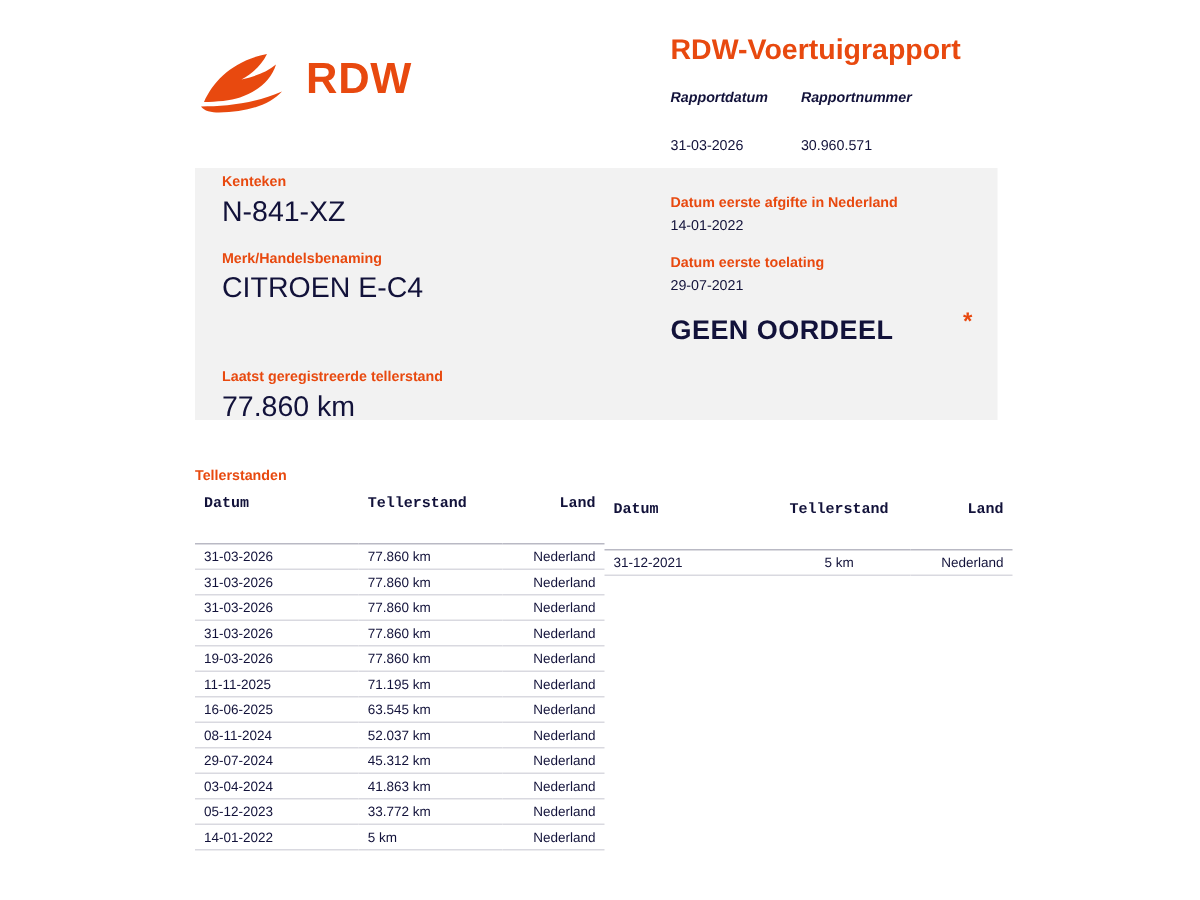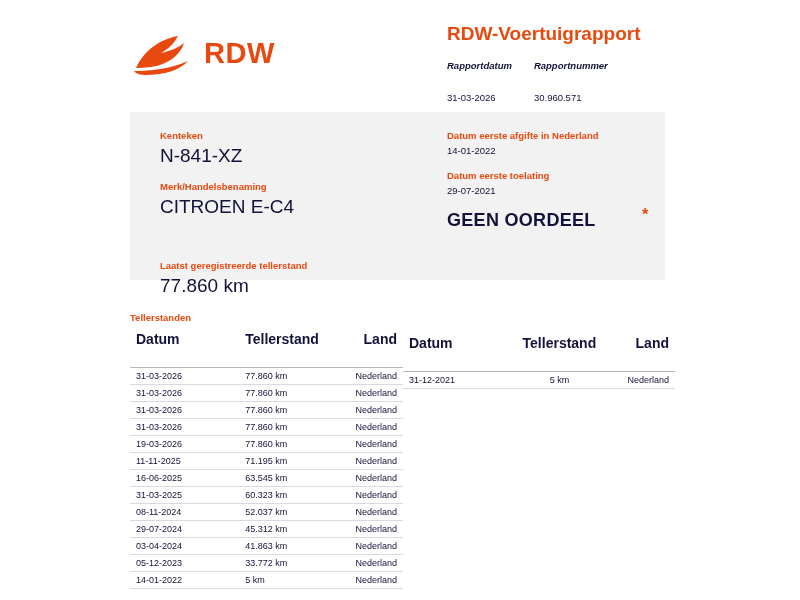--- a/index.html
+++ b/index.html
@@ -75,21 +75,21 @@
 
   
   .panel {
     position: absolute;
     left: 130px;
     top: 112px;
     width: 535px;
     height: 168px;
     background: #f2f2f2;
   }
-  .panel-left { position: absolute; left: 18px; top: 18px; width: 280px; margin-left: 12px; }
+  .panel-left { position: absolute; left: 18px; top: 4px; width: 280px; }
   .panel-right { position: absolute; left: 317px; top: 18px; width: 220px; }
 
   .field-label {
     font-size: 9.5px;
     font-weight: bold;
     color: #e8490f;
     margin-bottom: 4px;
   }
   .field-value-lg {
     font-size: 19px;
@@ -143,21 +143,22 @@
     border-collapse: collapse;
     width: 100%;
     font-size: 9px;
     color: #12123a;
   }
   th {
     font-weight: bold;
     text-align: left;
     padding: 2px 6px 20px 6px;
     border-bottom: 1px solid #b9b9c4;
-    font-size: 14px;
+    font-size: 10px;
+    font-family: Liberation Mono, monospace;
   }
   td {
     padding: 3px 6px;
     border-bottom: 1px solid #d9d9e0;
     font-size: 9px;
   }
   th.c-date, td.c-date { width: 40%; }
   th.c-odo, td.c-odo { width: 35%; }
   th.c-land, td.c-land { width: 25%; text-align: right; }
   td.c-odo { text-align: left; }
@@ -259,25 +260,20 @@
                 <td class="c-date">11-11-2025</td>
                 <td class="c-odo">71.195 km</td>
                 <td class="c-land">Nederland</td>
               </tr>
               <tr>
                 <td class="c-date">16-06-2025</td>
                 <td class="c-odo">63.545 km</td>
                 <td class="c-land">Nederland</td>
               </tr>
               <tr>
-                <td class="c-date">31-03-2025</td>
-                <td class="c-odo">60.323 km</td>
-                <td class="c-land">Nederland</td>
-              </tr>
-              <tr>
                 <td class="c-date">08-11-2024</td>
                 <td class="c-odo">52.037 km</td>
                 <td class="c-land">Nederland</td>
               </tr>
               <tr>
                 <td class="c-date">29-07-2024</td>
                 <td class="c-odo">45.312 km</td>
                 <td class="c-land">Nederland</td>
               </tr>
               <tr>

